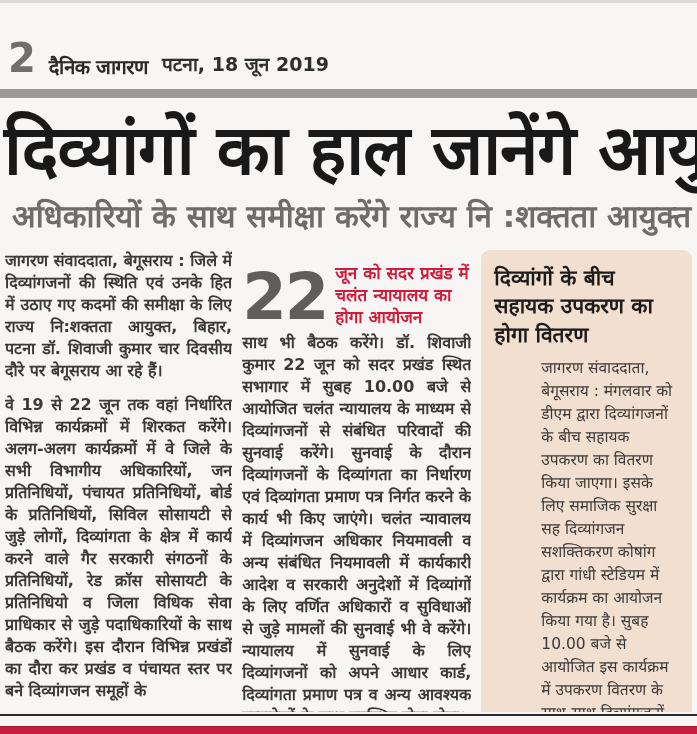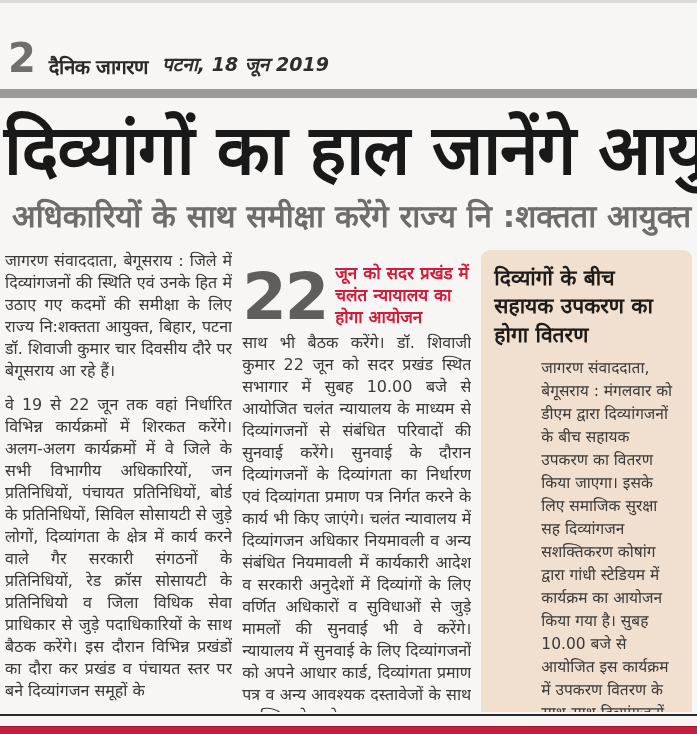--- a/index.html
+++ b/index.html
@@ -25,21 +25,21 @@
   .page-number {
     font-size: 40px; font-weight: 800; color: #6f6f6f;
     line-height: 1; letter-spacing: -1px;
   }
   .paper-name {
     font-size: 20px; font-weight: 800; color: #2a2a2a;
     line-height: 1.1; letter-spacing: -0.5px;
   }
   .edition-date {
     font-size: 19px; font-weight: 700; color: #2e2e2e;
-    line-height: 1.2; padding-bottom: 2px; font-style: italic;
+    line-height: 1.2; padding-bottom: 2px;
   }
   .graybar {
     position: absolute; top: 89px; left: 0; right: 0;
     height: 9px; background: #9b9a98;
   }
   
   .headline {
     position: absolute; top: 104px; left: 4px; right: 4px;
     font-size: 69px; font-weight: 900; color: #191919;
     line-height: 1.35; letter-spacing: -1px; white-space: nowrap;
@@ -55,20 +55,21 @@
     height: 462px;
     display: flex; gap: 10px;
     overflow: hidden;
   }
   .col { overflow: hidden; }
   .col-1 { width: 230px; }
   .col-2 { width: 232px; }
   .body-text {
     font-size: 16px; line-height: 22px; color: #3b3a39;
     text-align: justify;
+    font-weight: bold;
   }
   .body-text + .body-text { margin-top: 12px; }
   
   .lead-block { display: flex; align-items: flex-end; gap: 8px; margin-bottom: 4px; }
   .lead-number {
     font-size: 64px; font-weight: 800; color: #5f5e5d;
     line-height: 0.95; letter-spacing: -2px;
   }
   .lead-text {
     font-size: 17px; font-weight: 700; color: #cf1d3b;

